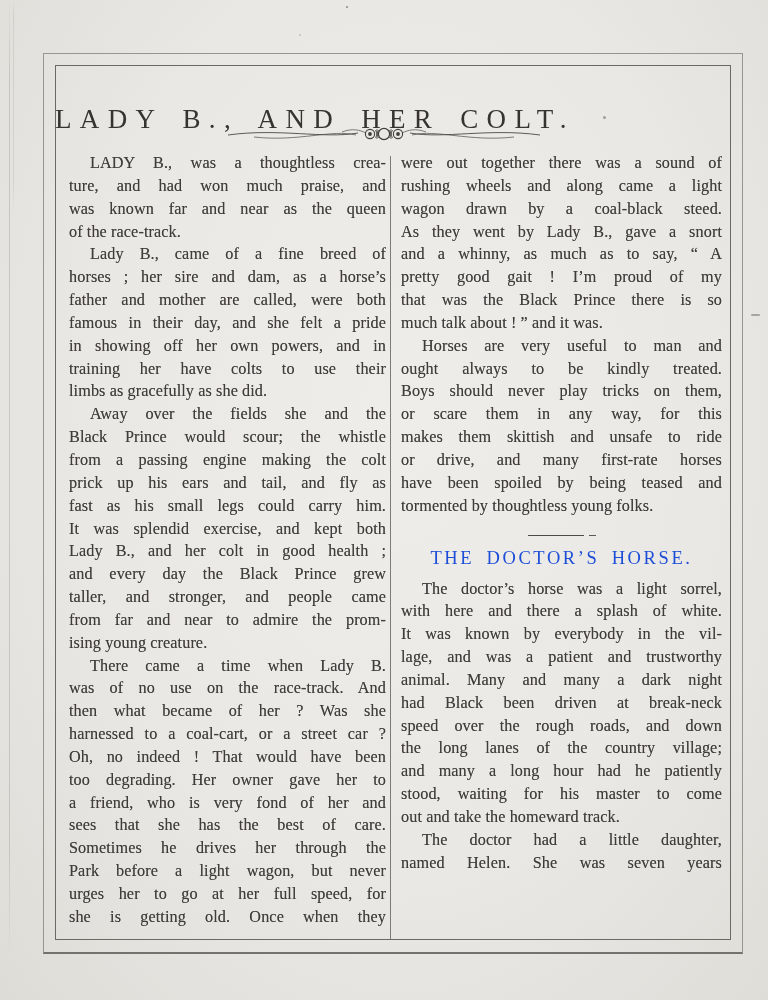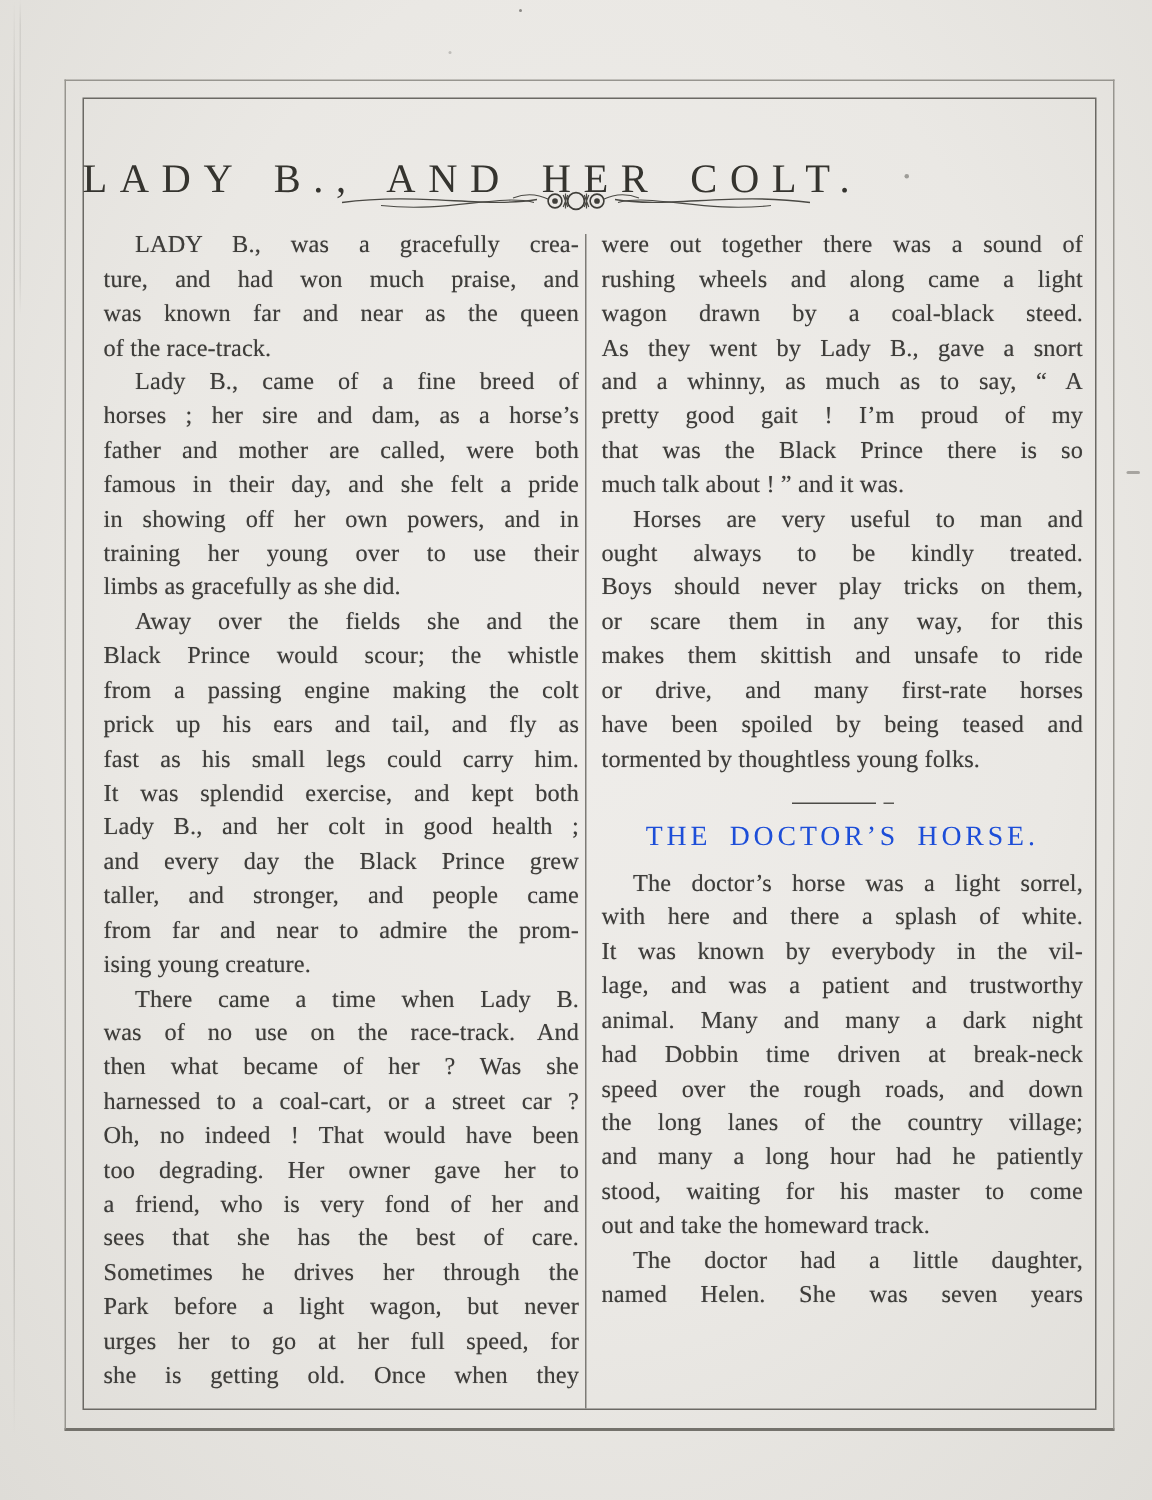--- a/index.html
+++ b/index.html
@@ -114,32 +114,32 @@
     </g>
     <g stroke="#4a4944" stroke-width="0.8" fill="none">
       <path d="M151.5,9 L154.5,17 M154.5,9 L151.5,17 M153,8 L153,18"></path>
       <path d="M165.5,9 L168.5,17 M168.5,9 L165.5,17 M167,8 L167,18"></path>
     </g>
   </svg>
 </div>
 
 <div class="col" id="col-left">
     <div class="para">
-      <div class="line indent">LADY B., was a gracefully crea-</div>
+      <div class="line indent">LADY B., was a thoughtless crea-</div>
       <div class="line">ture, and had won much praise, and</div>
       <div class="line">was known far and near as the queen</div>
       <div class="line lastline">of the race-track.</div>
     </div>
     <div class="para">
       <div class="line indent">Lady B., came of a fine breed of</div>
       <div class="line">horses ; her sire and dam, as a horse’s</div>
       <div class="line">father and mother are called, were both</div>
       <div class="line">famous in their day, and she felt a pride</div>
       <div class="line">in showing off her own powers, and in</div>
-      <div class="line">training her young over to use their</div>
+      <div class="line">training her have colts to use their</div>
       <div class="line lastline">limbs as gracefully as she did.</div>
     </div>
     <div class="para">
       <div class="line indent">Away over the fields she and the</div>
       <div class="line">Black Prince would scour; the whistle</div>
       <div class="line">from a passing engine making the colt</div>
       <div class="line">prick up his ears and tail, and fly as</div>
       <div class="line">fast as his small legs could carry him.</div>
       <div class="line">It was splendid exercise, and kept both</div>
       <div class="line">Lady B., and her colt in good health ;</div>
@@ -189,21 +189,21 @@
       <span class="rule-main"></span>
       <span class="rule-dash"></span>
     </div>
     <div class="sec-heading">THE DOCTOR’S HORSE.</div>
     <div class="para">
       <div class="line indent">The doctor’s horse was a light sorrel,</div>
       <div class="line">with here and there a splash of white.</div>
       <div class="line">It was known by everybody in the vil-</div>
       <div class="line">lage, and was a patient and trustworthy</div>
       <div class="line">animal. Many and many a dark night</div>
-      <div class="line">had Dobbin time driven at break-neck</div>
+      <div class="line">had Black been driven at break-neck</div>
       <div class="line">speed over the rough roads, and down</div>
       <div class="line">the long lanes of the country village;</div>
       <div class="line">and many a long hour had he patiently</div>
       <div class="line">stood, waiting for his master to come</div>
       <div class="line lastline">out and take the homeward track.</div>
     </div>
     <div class="para">
       <div class="line indent">The doctor had a little daughter,</div>
       <div class="line">named Helen. She was seven years</div>
     </div>

